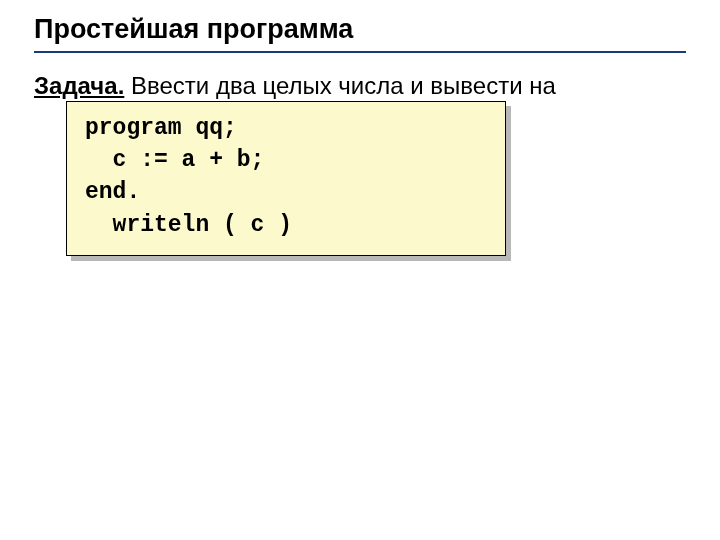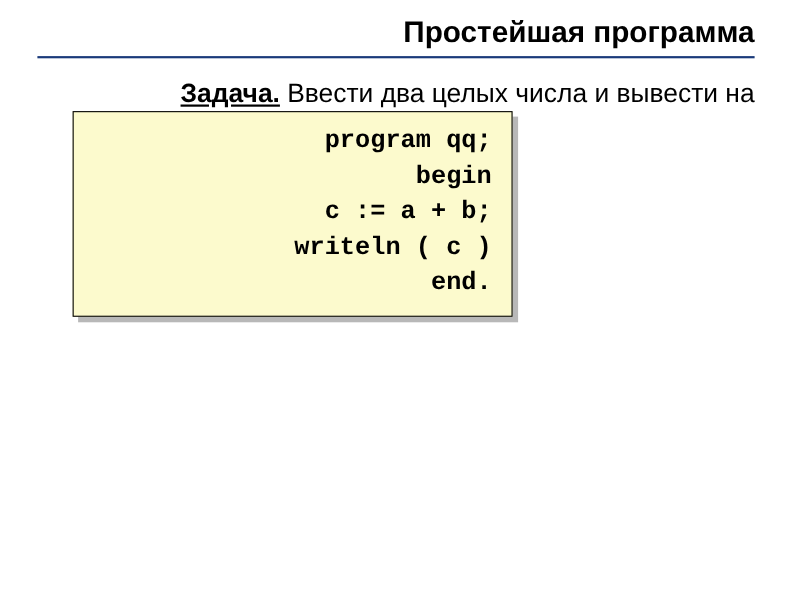--- a/index.html
+++ b/index.html
@@ -6,21 +6,20 @@
     margin: 0;
     padding: 0;
     width: 720px;
     height: 540px;
     font-family: Arial, Helvetica, sans-serif;
     background: #ffffff;
     color: #000;
   }
   .page {
     padding: 14px 34px 0 34px;
-    text-align: right;
   }
   .title {
     font-size: 27px;
     font-weight: bold;
     margin: 0 0 6px 0;
   }
   .title-underline {
     border-bottom: 2px solid #1a3a7a;
     margin-bottom: 18px;
   }
@@ -34,21 +33,21 @@
     text-decoration: underline;
   }
   .subtitle {
     font-size: 24px;
     font-weight: bold;
     margin-bottom: 6px;
   }
   .code-wrap {
     margin-left: 32px;
     position: relative;
-    width: 400px;
+    width: 440px;
   }
   .code-shadow {
     position: absolute;
     top: 5px;
     left: 5px;
     right: -5px;
     bottom: -5px;
     background: #b8b8b8;
   }
   .code-box {
@@ -73,15 +72,15 @@
   <div class="title">Простейшая программа</div>
   <div class="title-underline"></div>
 
   <div class="task-block">
     <span class="task-label">Задача.</span><span> Ввести два целых числа и вывести на</span><br>
   </div>
 
 
   <div class="code-wrap">
     <div class="code-shadow"></div>
-    <div class="code-box" id="code-box"><div class="code-line">program qq;</div><div class="code-line">begin</div><div class="code-line indent">c := a + b;</div><div class="code-line indent">writeln ( c )</div><div class="code-line">end.</div></div>
+    <div class="code-box" id="code-box"><div class="code-line">program qq;</div><div class="code-line indent">c := a + b;</div><div class="code-line">end.</div><div class="code-line indent">writeln ( c )</div></div>
   </div>
 </div>
 
 </body></html>

